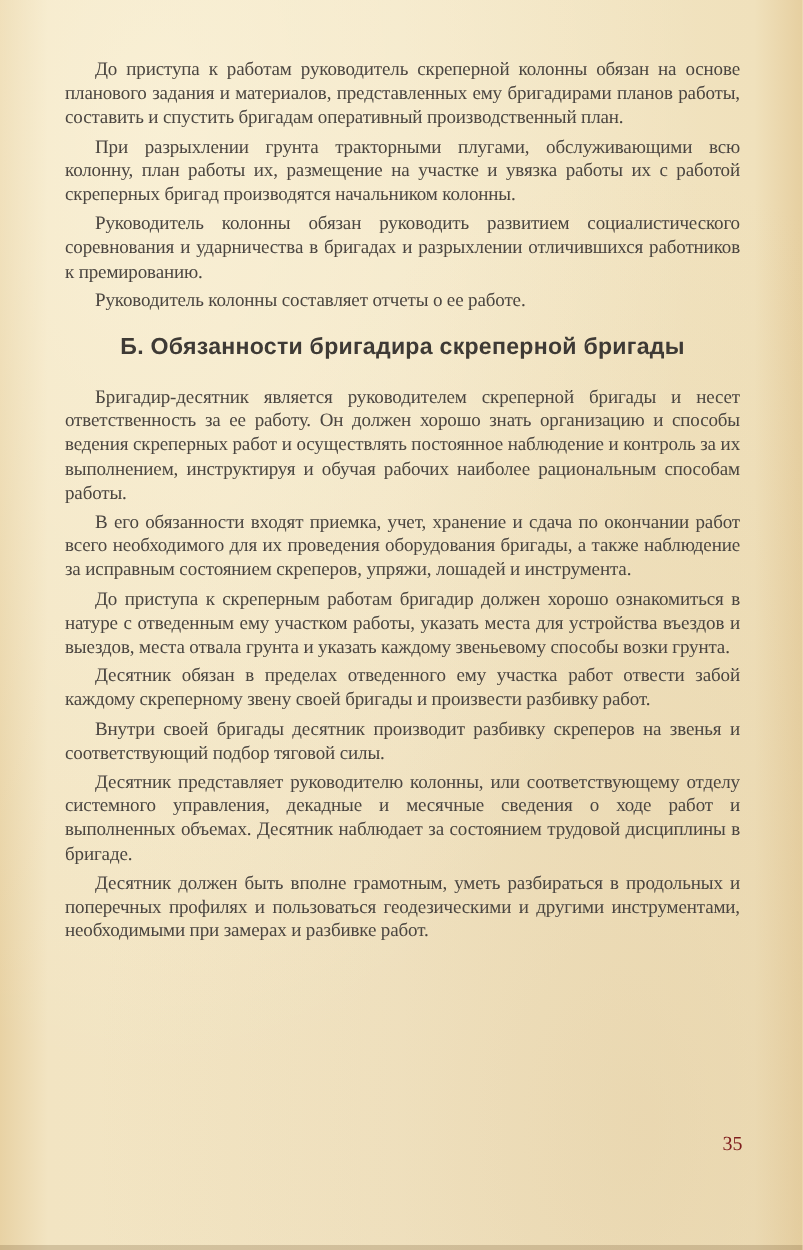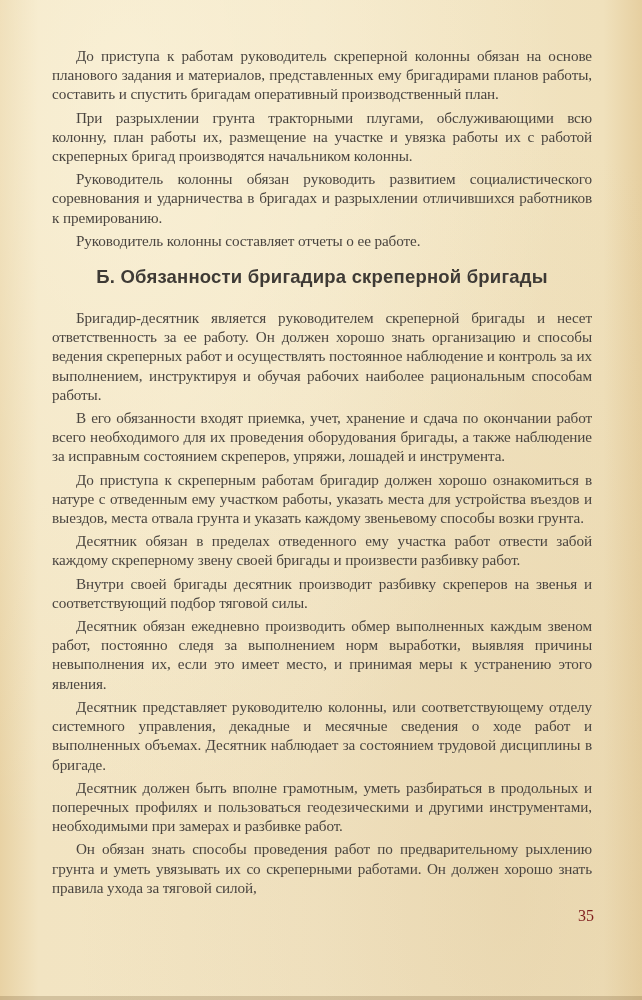--- a/index.html
+++ b/index.html
@@ -54,20 +54,18 @@
   <p class="para">Руководитель колонны обязан руководить развитием социалистического соревнования и ударничества в бригадах и разрыхлении отличившихся работников к премированию.</p>
   <p class="para">Руководитель колонны составляет отчеты о ее работе.</p>
 
   <h2 class="heading">Б. Обязанности бригадира скреперной бригады</h2>
 
   <p class="para">Бригадир-десятник является руководителем скреперной бригады и несет ответственность за ее работу. Он должен хорошо знать организацию и способы ведения скреперных работ и осуществлять постоянное наблюдение и контроль за их выполнением, инструктируя и обучая рабочих наиболее рациональным способам работы.</p>
   <p class="para">В его обязанности входят приемка, учет, хранение и сдача по окончании работ всего необходимого для их проведения оборудования бригады, а также наблюдение за исправным состоянием скреперов, упряжи, лошадей и инструмента.</p>
   <p class="para">До приступа к скреперным работам бригадир должен хорошо ознакомиться в натуре с отведенным ему участком работы, указать места для устройства въездов и выездов, места отвала грунта и указать каждому звеньевому способы возки грунта.</p>
   <p class="para">Десятник обязан в пределах отведенного ему участка работ отвести забой каждому скреперному звену своей бригады и произвести разбивку работ.</p>
   <p class="para">Внутри своей бригады десятник производит разбивку скреперов на звенья и соответствующий подбор тяговой силы.</p>
-  <p class="para">Десятник обязан ежедневно производить обмер выполненных каждым звеном работ, постоянно следя за выполнением норм выработки, выявляя причины невыполнения их, если это имеет место, и принимая меры к устранению этого явления.</p>
   <p class="para">Десятник представляет руководителю колонны, или соответствующему отделу системного управления, декадные и месячные сведения о ходе работ и выполненных объемах. Десятник наблюдает за состоянием трудовой дисциплины в бригаде.</p>
   <p class="para">Десятник должен быть вполне грамотным, уметь разбираться в продольных и поперечных профилях и пользоваться геодезическими и другими инструментами, необходимыми при замерах и разбивке работ.</p>
-  <p class="para">Он обязан знать способы проведения работ по предварительному рыхлению грунта и уметь увязывать их со скреперными работами. Он должен хорошо знать правила ухода за тяговой силой,</p>
 </div>
 
 <div class="page-number">35</div>
 <div class="bottom-shadow"></div>
 
 </body></html>

